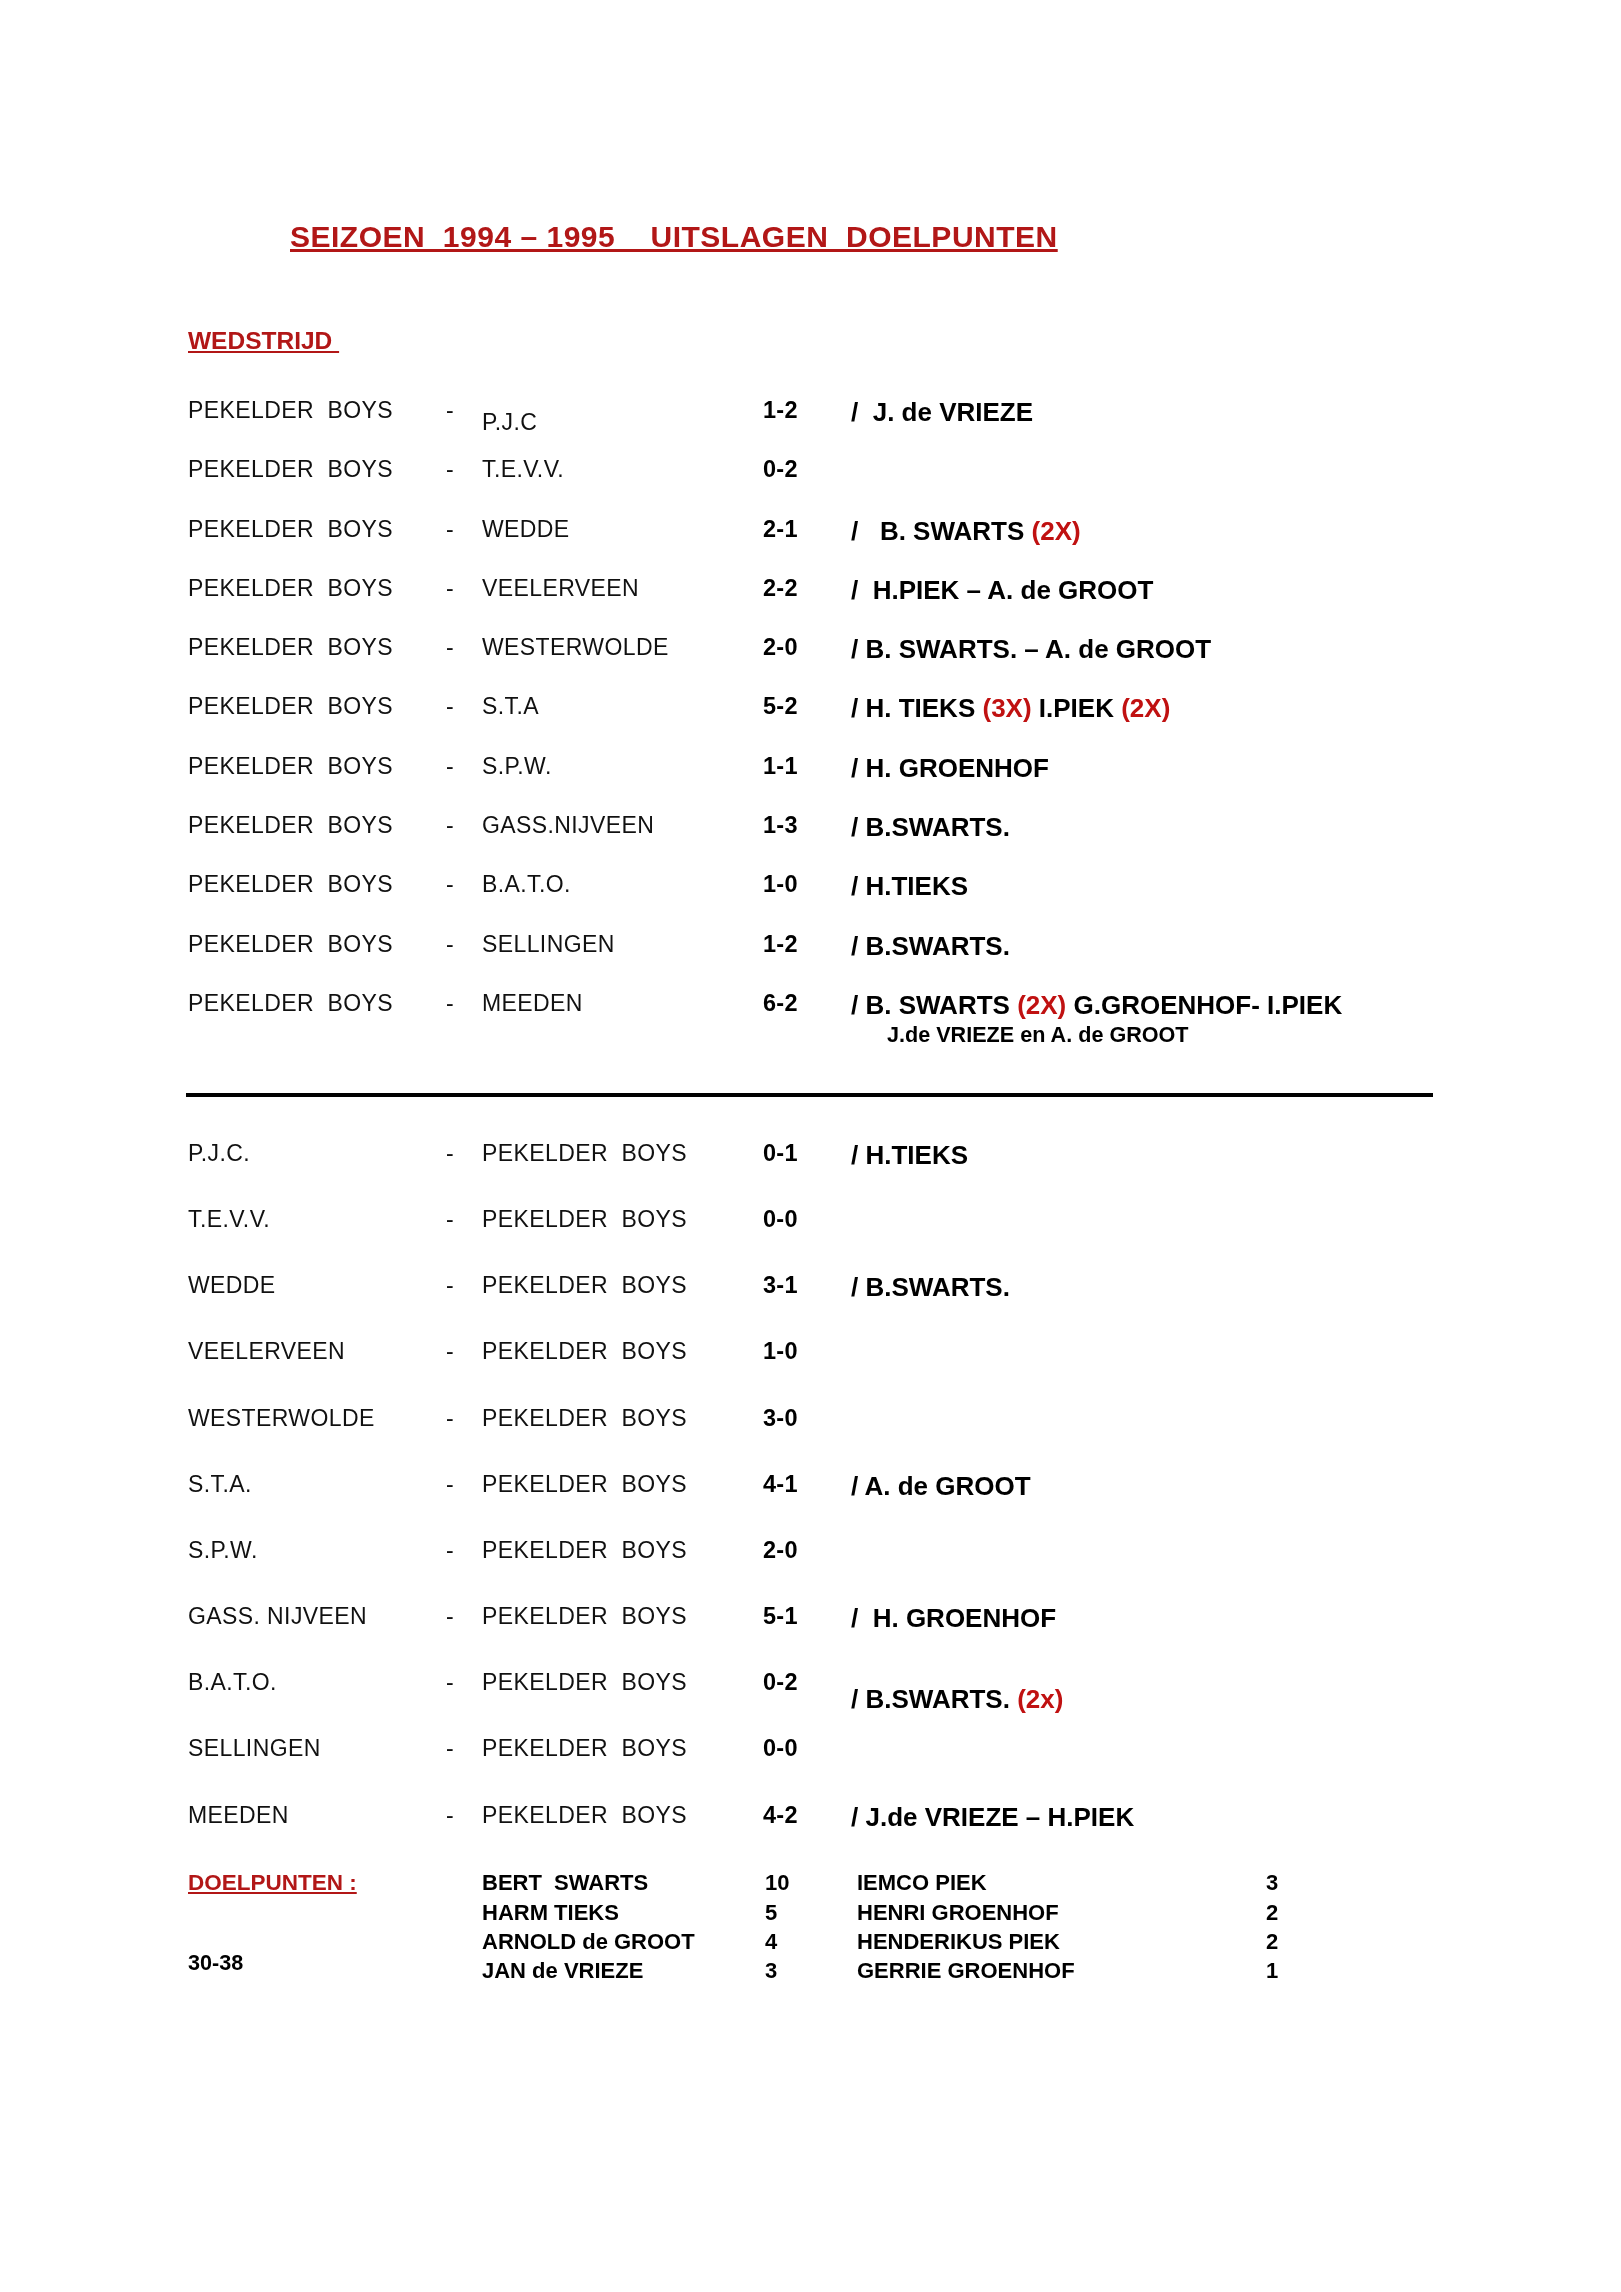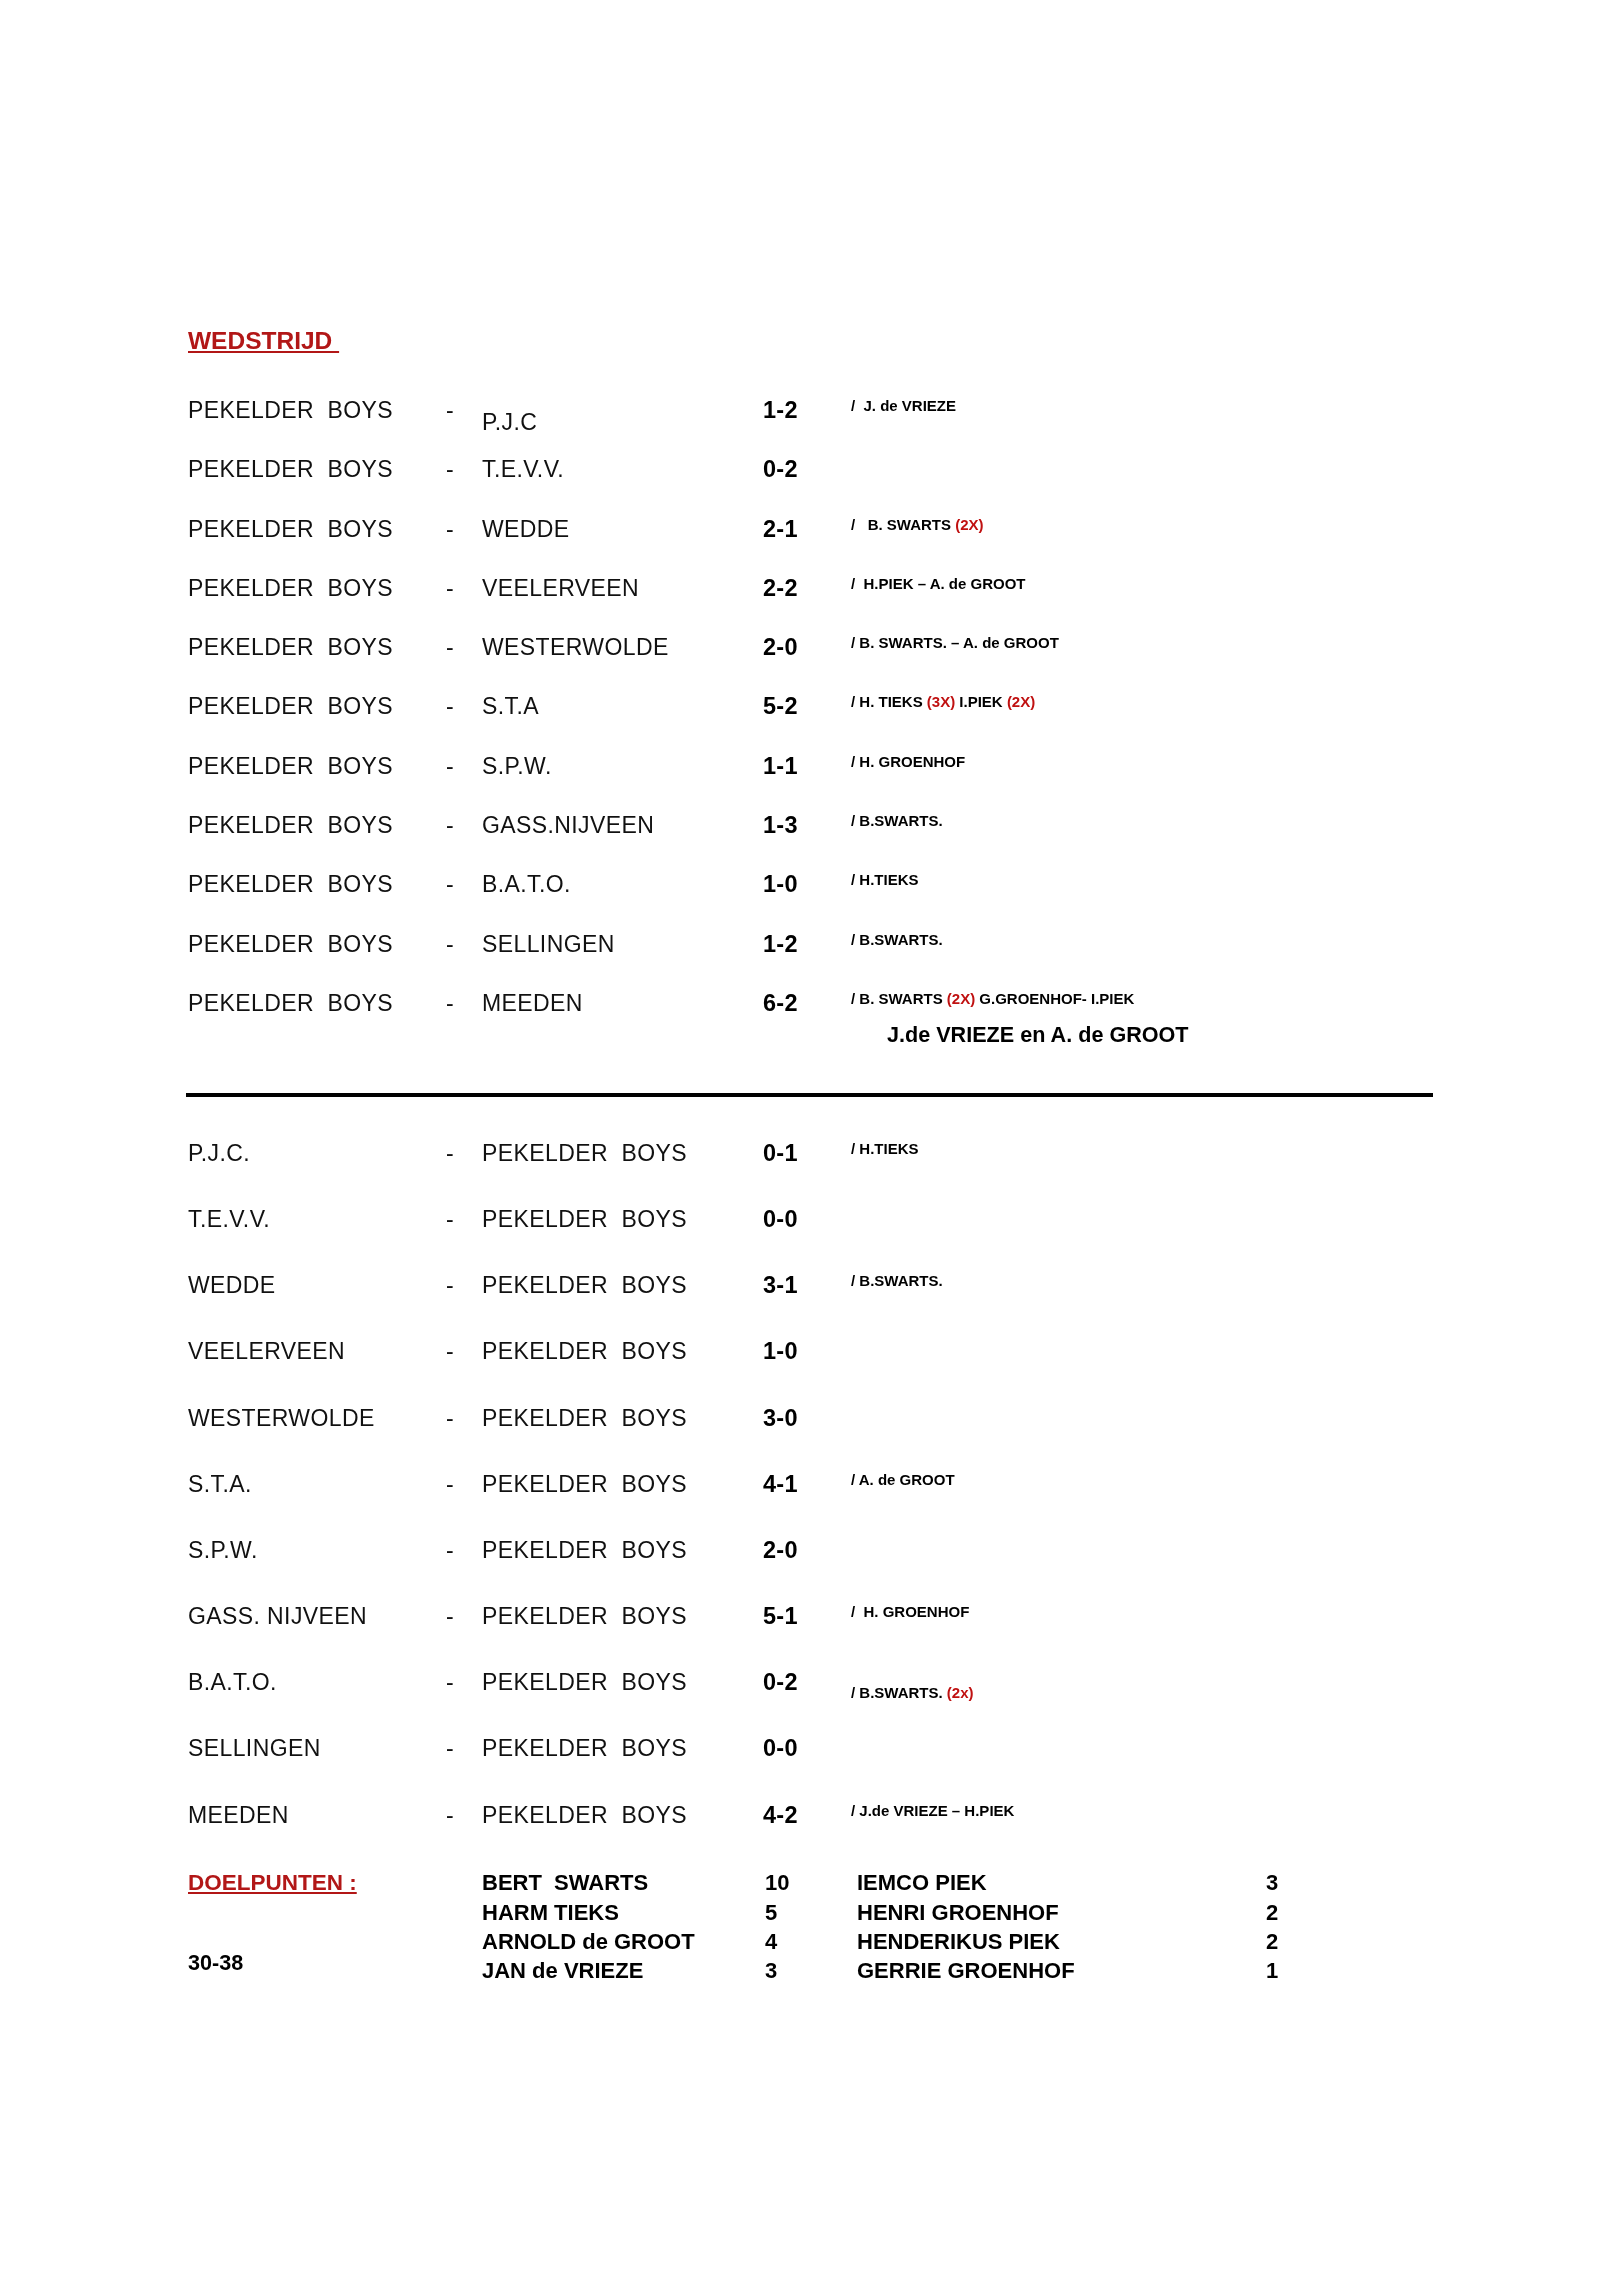--- a/index.html
+++ b/index.html
@@ -73,21 +73,21 @@
   .away-col   { left: 482px; }
   .score-col  {
     left: 763px;
     font-size: 23.5px;
     font-weight: bold;
     color: #000000;
     letter-spacing: 0.3px;
   }
   .scorer-col {
     left: 851px;
-    font-size: 15px;
+    font-size: 26px;
     font-weight: bold;
     color: #000000;
   }
   .scorer-col .mult {
     color: #C01111;
     font-weight: bold;
   }
   .scorer-line2 {
     left: 887px;
     font-size: 21.6px;
@@ -137,20 +137,21 @@
   .sc-name-l  { left: 482px; }
   .sc-goals-l { left: 765px; }
   .sc-name-r  { left: 857px; }
   .sc-goals-r { left: 1266px; }
 </style>
 </head>
 <body>
 
 <div class="page">
 
+  <div class="doc-title">SEIZOEN  1994 – 1995    UITSLAGEN  DOELPUNTEN</div>
 
   <div class="section-heading">WEDSTRIJD </div>
 
   <div class="match-list" id="home-matches">
       <div class="match-row" style="top: 397px;">
         <div class="cell team-text home-col" style="top: 0px;">PEKELDER  BOYS</div>
         <div class="cell team-text dash-col" style="top: 0px;">-</div>
         <div class="cell team-text away-col" style="top: 12px;">P.J.C</div>
         <div class="cell score-col" style="top: 0px;">1-2</div>
         <div class="cell scorer-col" style="top: 0px;">/  J. de VRIEZE</div>

